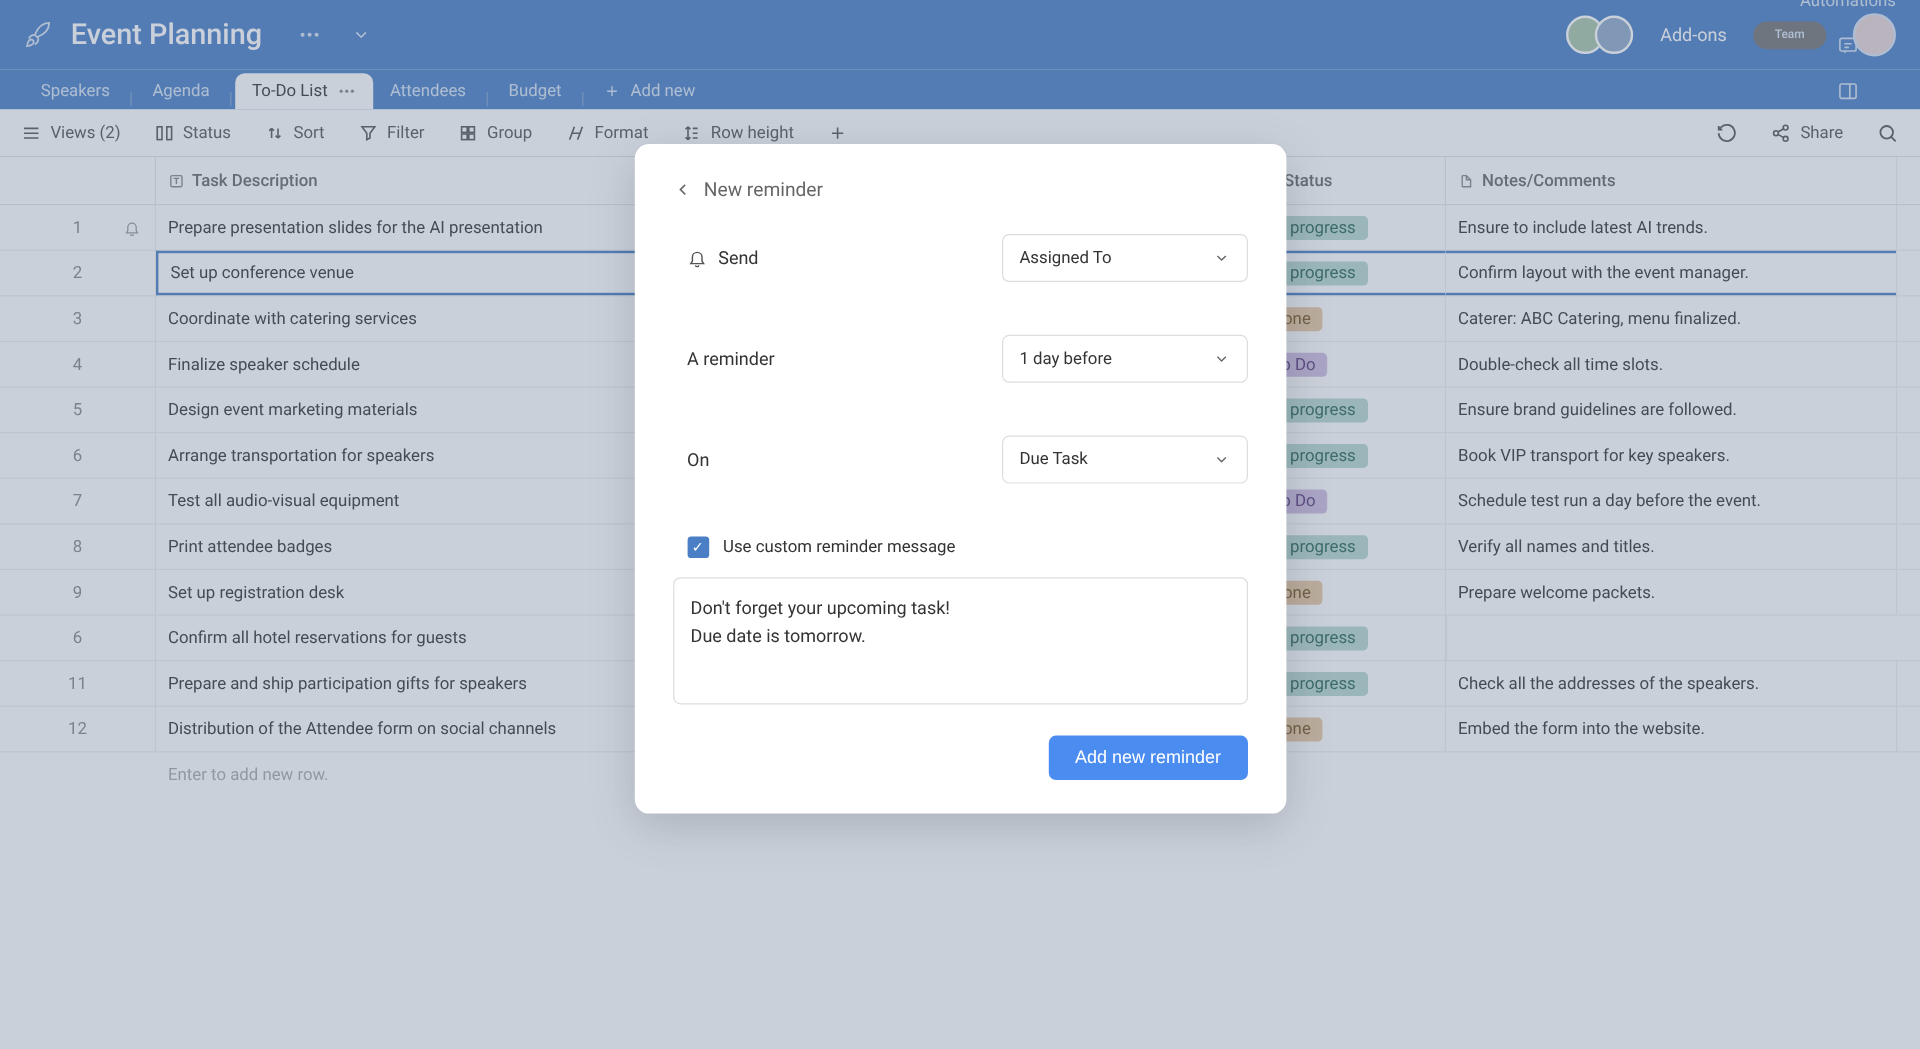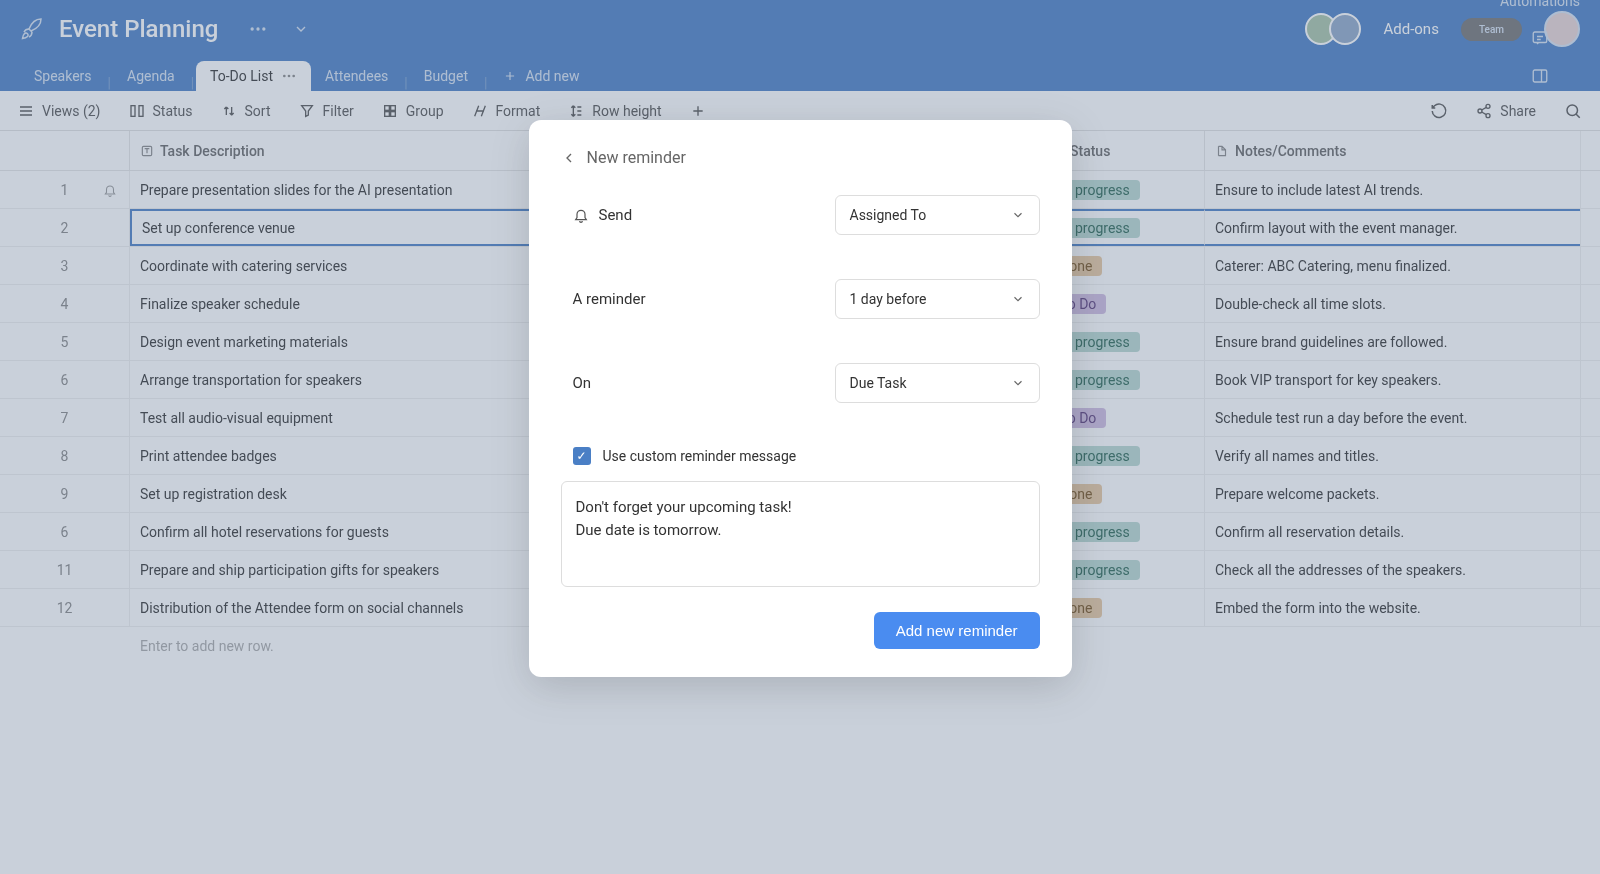--- a/index.html
+++ b/index.html
@@ -331,21 +331,20 @@
         </div>
         <div class="cell-notes">Prepare welcome packets.</div>
         <div class="last-col-edge"></div>
       </div>
       <div class="table-row">
         <div class="cell-num">6</div>
         <div class="cell-task">Confirm all hotel reservations for guests</div>
         <div class="cell-status">
           <span class="status-pill status-progress">In progress</span>
         </div>
-        <div class="cell-notes">Confirm all reservation details.</div>
         <div class="last-col-edge"></div>
       </div>
       <div class="table-row">
         <div class="cell-num">11</div>
         <div class="cell-task">Prepare and ship participation gifts for speakers</div>
         <div class="cell-status">
           <span class="status-pill status-progress">In progress</span>
         </div>
         <div class="cell-notes">Check all the addresses of the speakers.</div>
         <div class="last-col-edge"></div>

